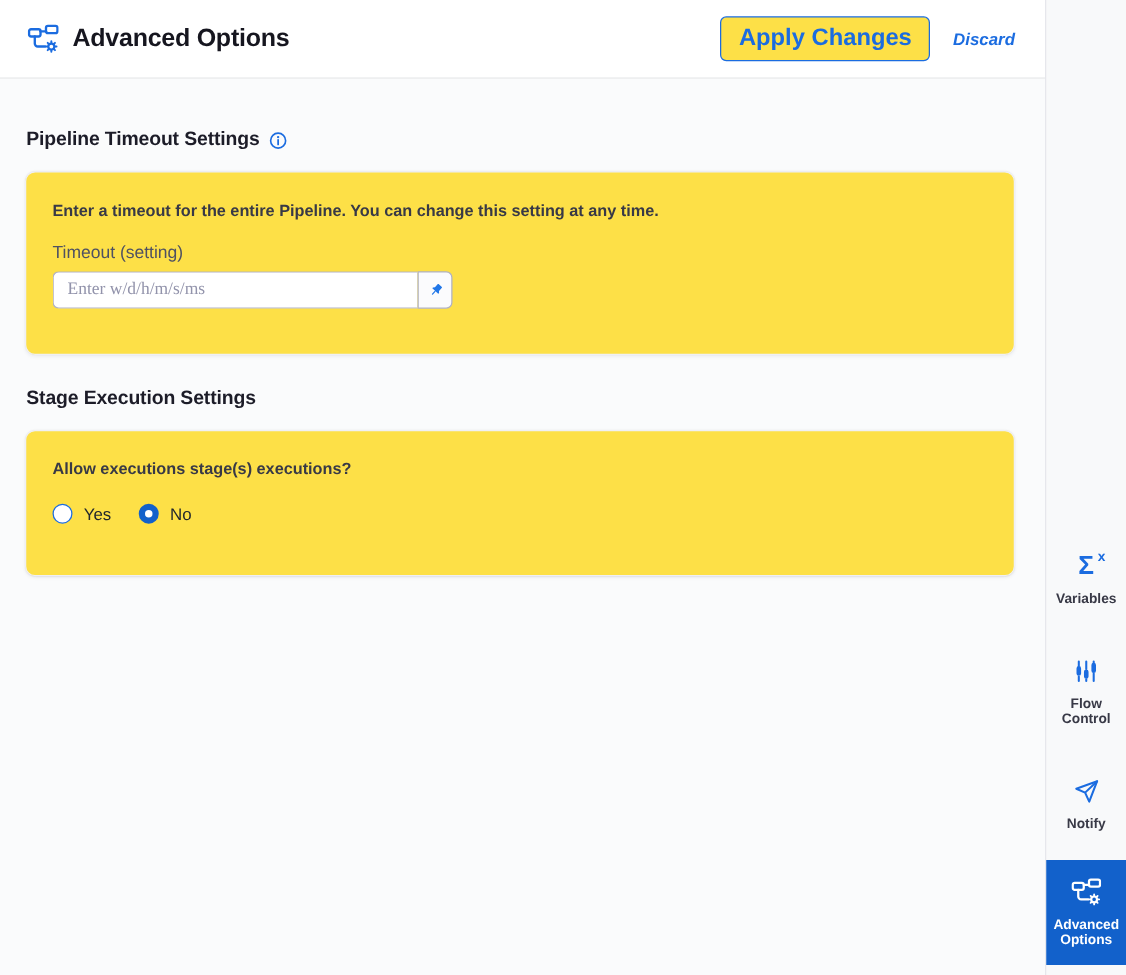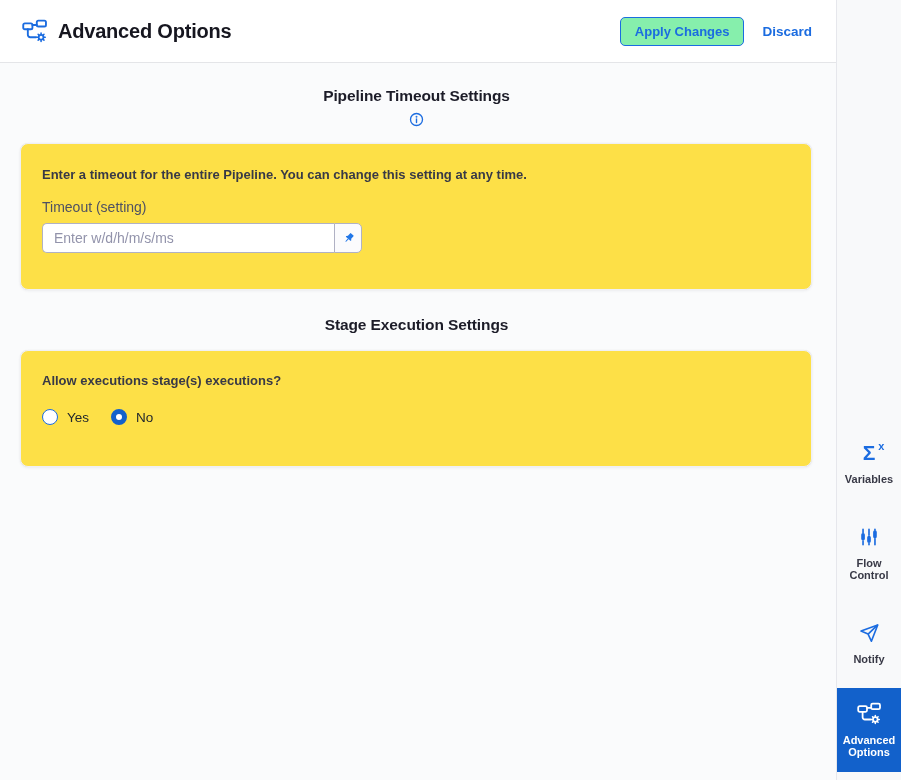--- a/index.html
+++ b/index.html
@@ -7,36 +7,36 @@
   body { font-family:"Liberation Sans","DejaVu Sans",sans-serif; }
   .app { width:901px; height:780px; display:flex; overflow:hidden; background:#fff; position:relative; }
   .main-col { width:836px; display:flex; flex-direction:column; height:100%; }
 
   
   .header { height:63px; background:#fff; border-bottom:1px solid #e4e5e8; display:flex; align-items:center; padding:0 24px 0 22px; flex:0 0 auto; }
   .header-left { display:flex; align-items:center; gap:11px; }
   .title-icon { width:25px; height:25px; color:#1b6ce0; display:flex; align-items:center; justify-content:center; }
   .page-title { font-size:20px; font-weight:700; color:#16161f; letter-spacing:-0.2px; }
   .header-right { margin-left:auto; display:flex; align-items:center; gap:18px; }
-  .btn-apply { background:#86efac; border:1.5px solid #1b6ce0; color:#1b6ce0; font-family:inherit; font-size:13px; font-weight:700; padding:6px 14px; border-radius:5px; cursor:pointer; }
-  .btn-discard { background:none; border:none; color:#1b6ce0; font-family:inherit; font-size:13.5px; font-weight:700; cursor:pointer; }
+  .btn-apply { background:#fde047; border:1.5px solid #1b6ce0; color:#1b6ce0; font-family:inherit; font-size:19px; font-weight:700; padding:6px 14px; border-radius:5px; cursor:pointer; }
+  .btn-discard { background:none; border:none; color:#1b6ce0; font-family:inherit; font-size:13.5px; font-weight:700; cursor:pointer;font-style:italic; }
 
   
   .content { flex:1; background:#fafbfc; padding:24px 24px 0 20px; overflow:hidden; }
-  .section-heading-row { display:flex; align-items:center; gap:7px; margin:0 0 16px 1px;flex-direction:column; }
+  .section-heading-row { display:flex; align-items:center; gap:7px; margin:16px 0 16px 1px; }
   .section-heading { font-size:15.5px; font-weight:700; color:#1c1c28; letter-spacing:-0.1px; }
   .info-icon { width:15px; height:15px; color:#1b6ce0; display:inline-flex; cursor:pointer; }
 
   .card { background:#fde047; border:1px solid #f0f0f3; border-radius:8px; box-shadow:0 1px 3px rgba(40,41,61,.06), 0 0 1px rgba(40,41,61,.08); width:792px; }
   .card.timeout-card { padding:23px 20px 36px 21px; margin-bottom:26px; }
   .card.stage-card { padding:22px 20px 41px 21px; }
 
   .card-desc { font-size:13px; font-weight:700; color:#383946; margin-bottom:17px; }
   .field-label { font-size:14px; font-weight:400; color:#4f5162; margin-bottom:8px; }
-  .input-group { display:flex; width:320px; }
+  .input-group { display:flex; width:320px;font-family:Liberation Serif, serif; }
   .text-input { flex:1; height:30px; border:1px solid #b0b1c4; border-right:none; border-radius:5px 0 0 5px; padding:0 11px; font-family:inherit; font-size:14px; color:#22222a; background:#fff; outline:none; }
   .text-input::placeholder { color:#9293ab; }
   .pin-btn { width:28px; height:30px; border:1px solid #b0b1c4; border-radius:0 5px 5px 0; background:#fbfbfd; display:flex; align-items:center; justify-content:center; cursor:pointer; }
   .pin-icon { width:15px; height:15px; color:#2277e8; }
 
   .question-label { font-size:13px; font-weight:700; color:#383946; margin-bottom:21px; }
   .radio-row { display:flex; align-items:center; gap:22px; }
   .radio-option { display:flex; align-items:center; gap:9px; cursor:pointer; }
   .radio-dot { width:16px; height:16px; border-radius:50%; border:1.5px solid #1b6ce0; background:#fff; flex:0 0 auto; }
   .radio-dot.checked { border:5px solid #1261cb; }

